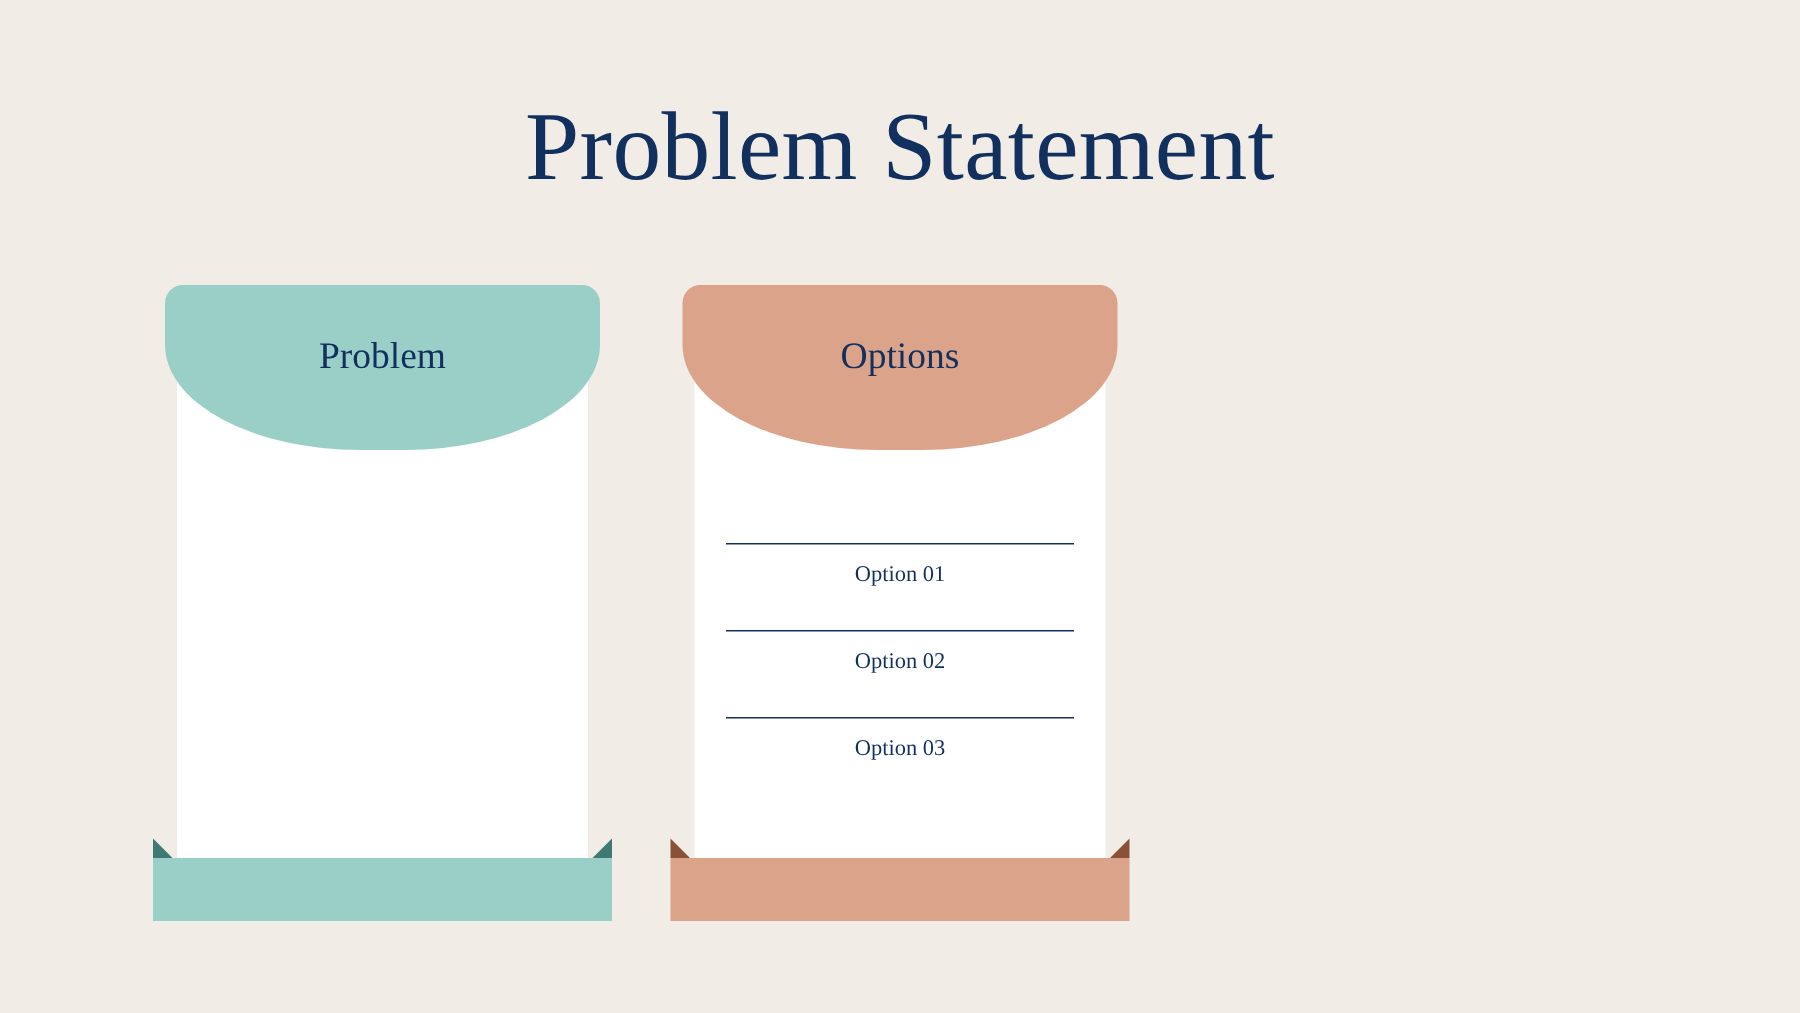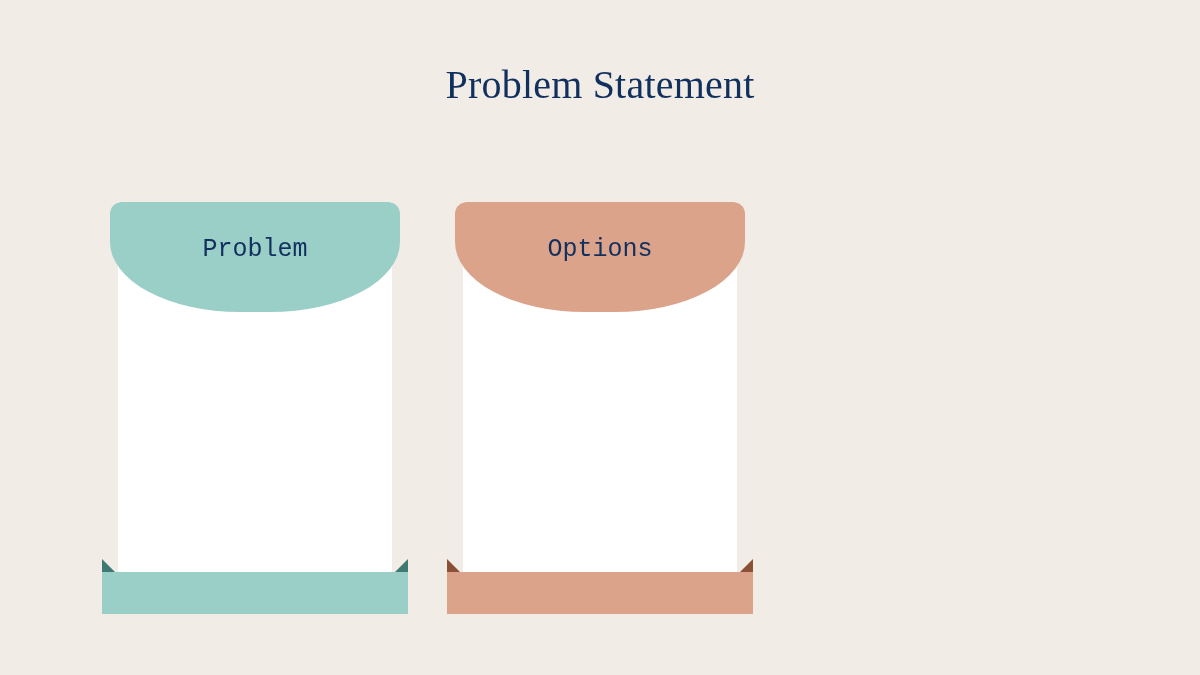--- a/index.html
+++ b/index.html
@@ -14,21 +14,21 @@
     width:1200px; height:675px;
     background:#f1ece6;
   }
 
   
   #slide-title {
     position:absolute;
     left:0; right:0;
     top:63px;
     text-align:center;
-    font-size:40px;
+    font-size:65px;
     font-weight:400;
     letter-spacing:0.2px;
     color:#12305e;
     line-height:1.08;
     white-space:nowrap;
   }
 
   
   .card {
     position:absolute;
@@ -47,29 +47,28 @@
     top:12px;
     width:274px;
     height:382px;
     background:#ffffff;
     z-index:1;
   }
 
   
   .card-header {
     position:absolute;
-    left:0; top:12px;
+    left:0; top:0;
     width:290px;
     height:110px;
     border-radius:12px 12px 130px 130px / 12px 12px 70px 70px;
     z-index:3;
     display:flex;
     align-items:center;
     justify-content:center;
-    font-family:Liberation Mono, monospace;
   }
   .card-header-label {
     font-size:25px;
     color:#12305e;
     line-height:1;
     position:relative;
     top:-8px;
     white-space:nowrap;
   }
 
@@ -139,20 +138,34 @@
       <span class="card-header-label" style="color: rgb(18, 48, 94);">Problem</span>
     </div>
     <div class="card-band" style="background: rgb(154, 207, 199);">
       <span class="band-notch left" style="border-left-color: rgb(62, 122, 115);"></span>
       <span class="band-notch right" style="border-right-color: rgb(62, 122, 115);"></span>
     </div>
   </div>
 
   <div class="card card-1">
     <div class="card-sheet" style="background: rgb(255, 255, 255);"></div>
+    <div class="option-list">
+      <div class="option-row">
+        <div class="option-rule" style="border-top-color: rgb(18, 48, 94);"></div>
+        <div class="option-label" style="color: rgb(18, 48, 94);">Option 01</div>
+      </div>
+      <div class="option-row">
+        <div class="option-rule" style="border-top-color: rgb(18, 48, 94);"></div>
+        <div class="option-label" style="color: rgb(18, 48, 94);">Option 02</div>
+      </div>
+      <div class="option-row">
+        <div class="option-rule" style="border-top-color: rgb(18, 48, 94);"></div>
+        <div class="option-label" style="color: rgb(18, 48, 94);">Option 03</div>
+      </div>
+    </div>
     <div class="card-header" style="background: rgb(220, 163, 139); text-align: center;">
       <span class="card-header-label" style="color: rgb(18, 48, 94);">Options</span>
     </div>
     <div class="card-band" style="background: rgb(220, 163, 139);">
       <span class="band-notch left" style="border-left-color: rgb(138, 81, 54);"></span>
       <span class="band-notch right" style="border-right-color: rgb(138, 81, 54);"></span>
     </div>
   </div>
 
 

